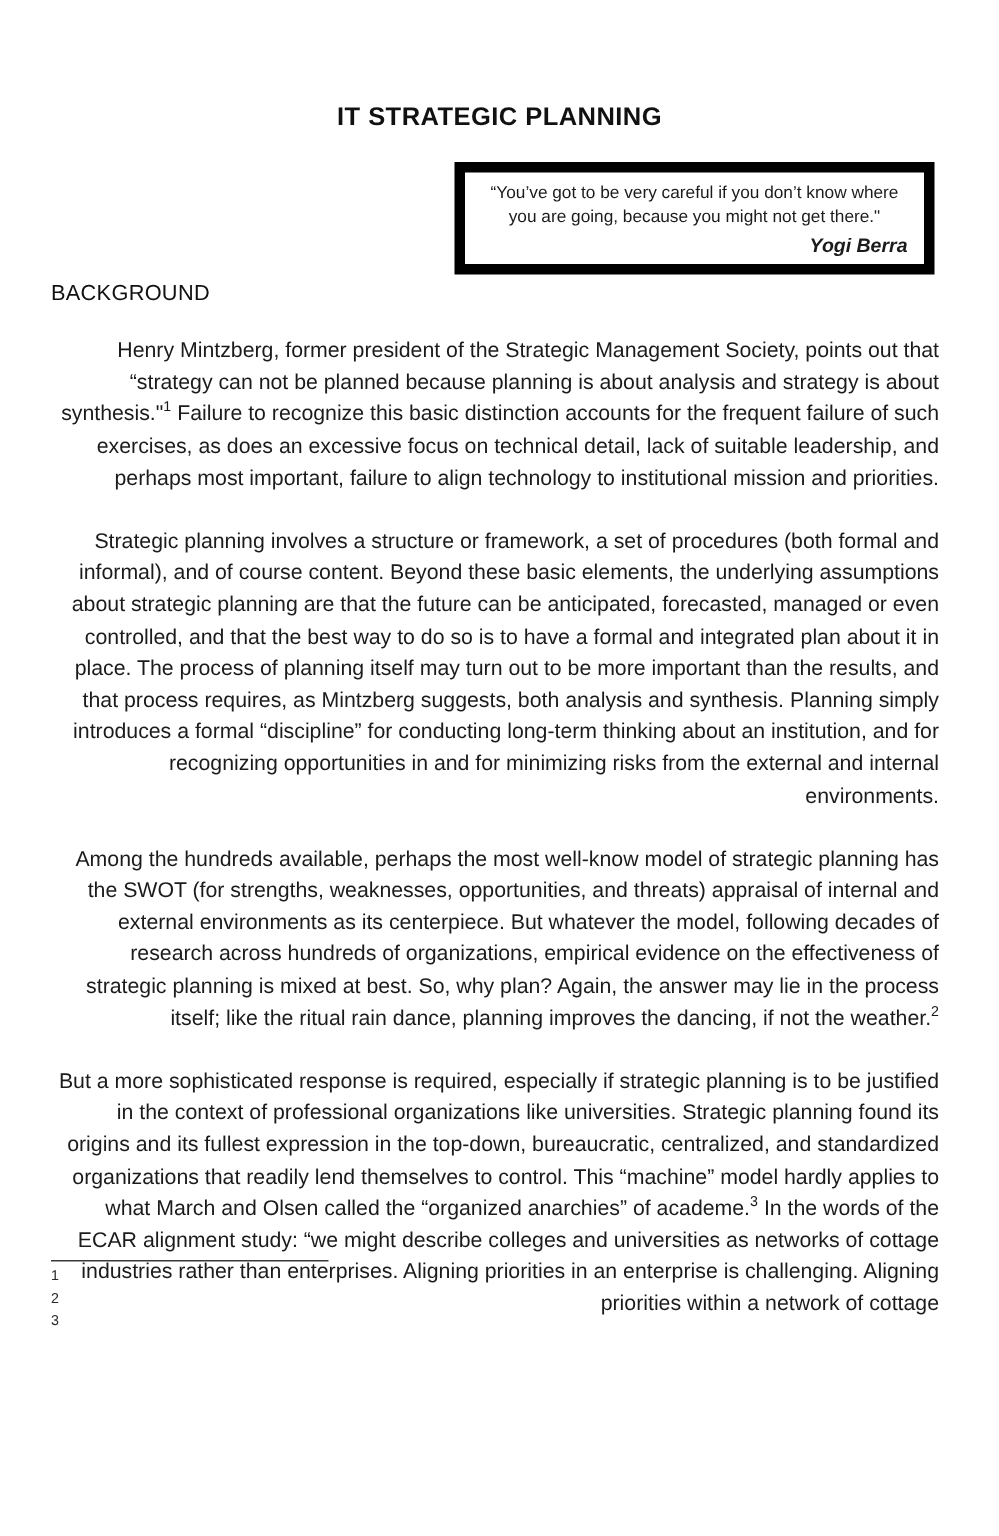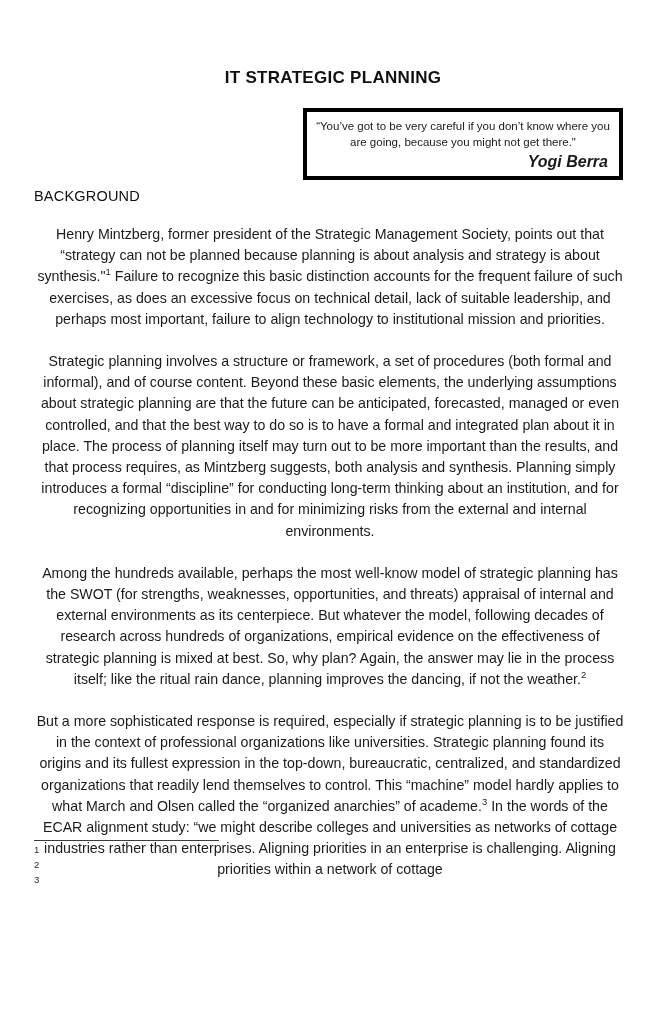--- a/index.html
+++ b/index.html
@@ -31,33 +31,33 @@
     font-weight: bold;
     letter-spacing: 0.3px;
     color: #111111;
   }
   .quote-box {
     position: absolute;
     left: 303px;
     top: 108px;
     width: 320px;
     box-sizing: border-box;
-    border: 4px solid #000000;
+    border: 7px solid #000000;
     padding: 7px 9px 5px 9px;
     background: #ffffff;
   }
   .quote-text {
     font-size: 11.5px;
     line-height: 15.5px;
     text-align: center;
     color: #1b1b1b;
     margin: 0;
   }
   .quote-attrib {
-    font-size: 16px;
+    font-size: 13px;
     font-weight: bold;
     font-style: italic;
     text-align: right;
     margin: 3px 2px 0 0;
     color: #1b1b1b;
   }
   .section-heading {
     position: absolute;
     left: 34px;
     top: 188px;
@@ -70,21 +70,21 @@
     position: absolute;
     left: 34px;
     top: 224px;
     width: 592px;
   }
   .para {
     font-size: 14.2px;
     line-height: 21.2px;
     margin: 0 0 21px 0;
     color: #1b1b1b;
-    text-align: center;
+    text-align: right;
   }
   .para:last-child { margin-bottom: 0; }
   sup {
     font-size: 9.5px;
     line-height: 0;
     vertical-align: super;
   }
   .footnote-area {
     position: absolute;
     left: 34px;

